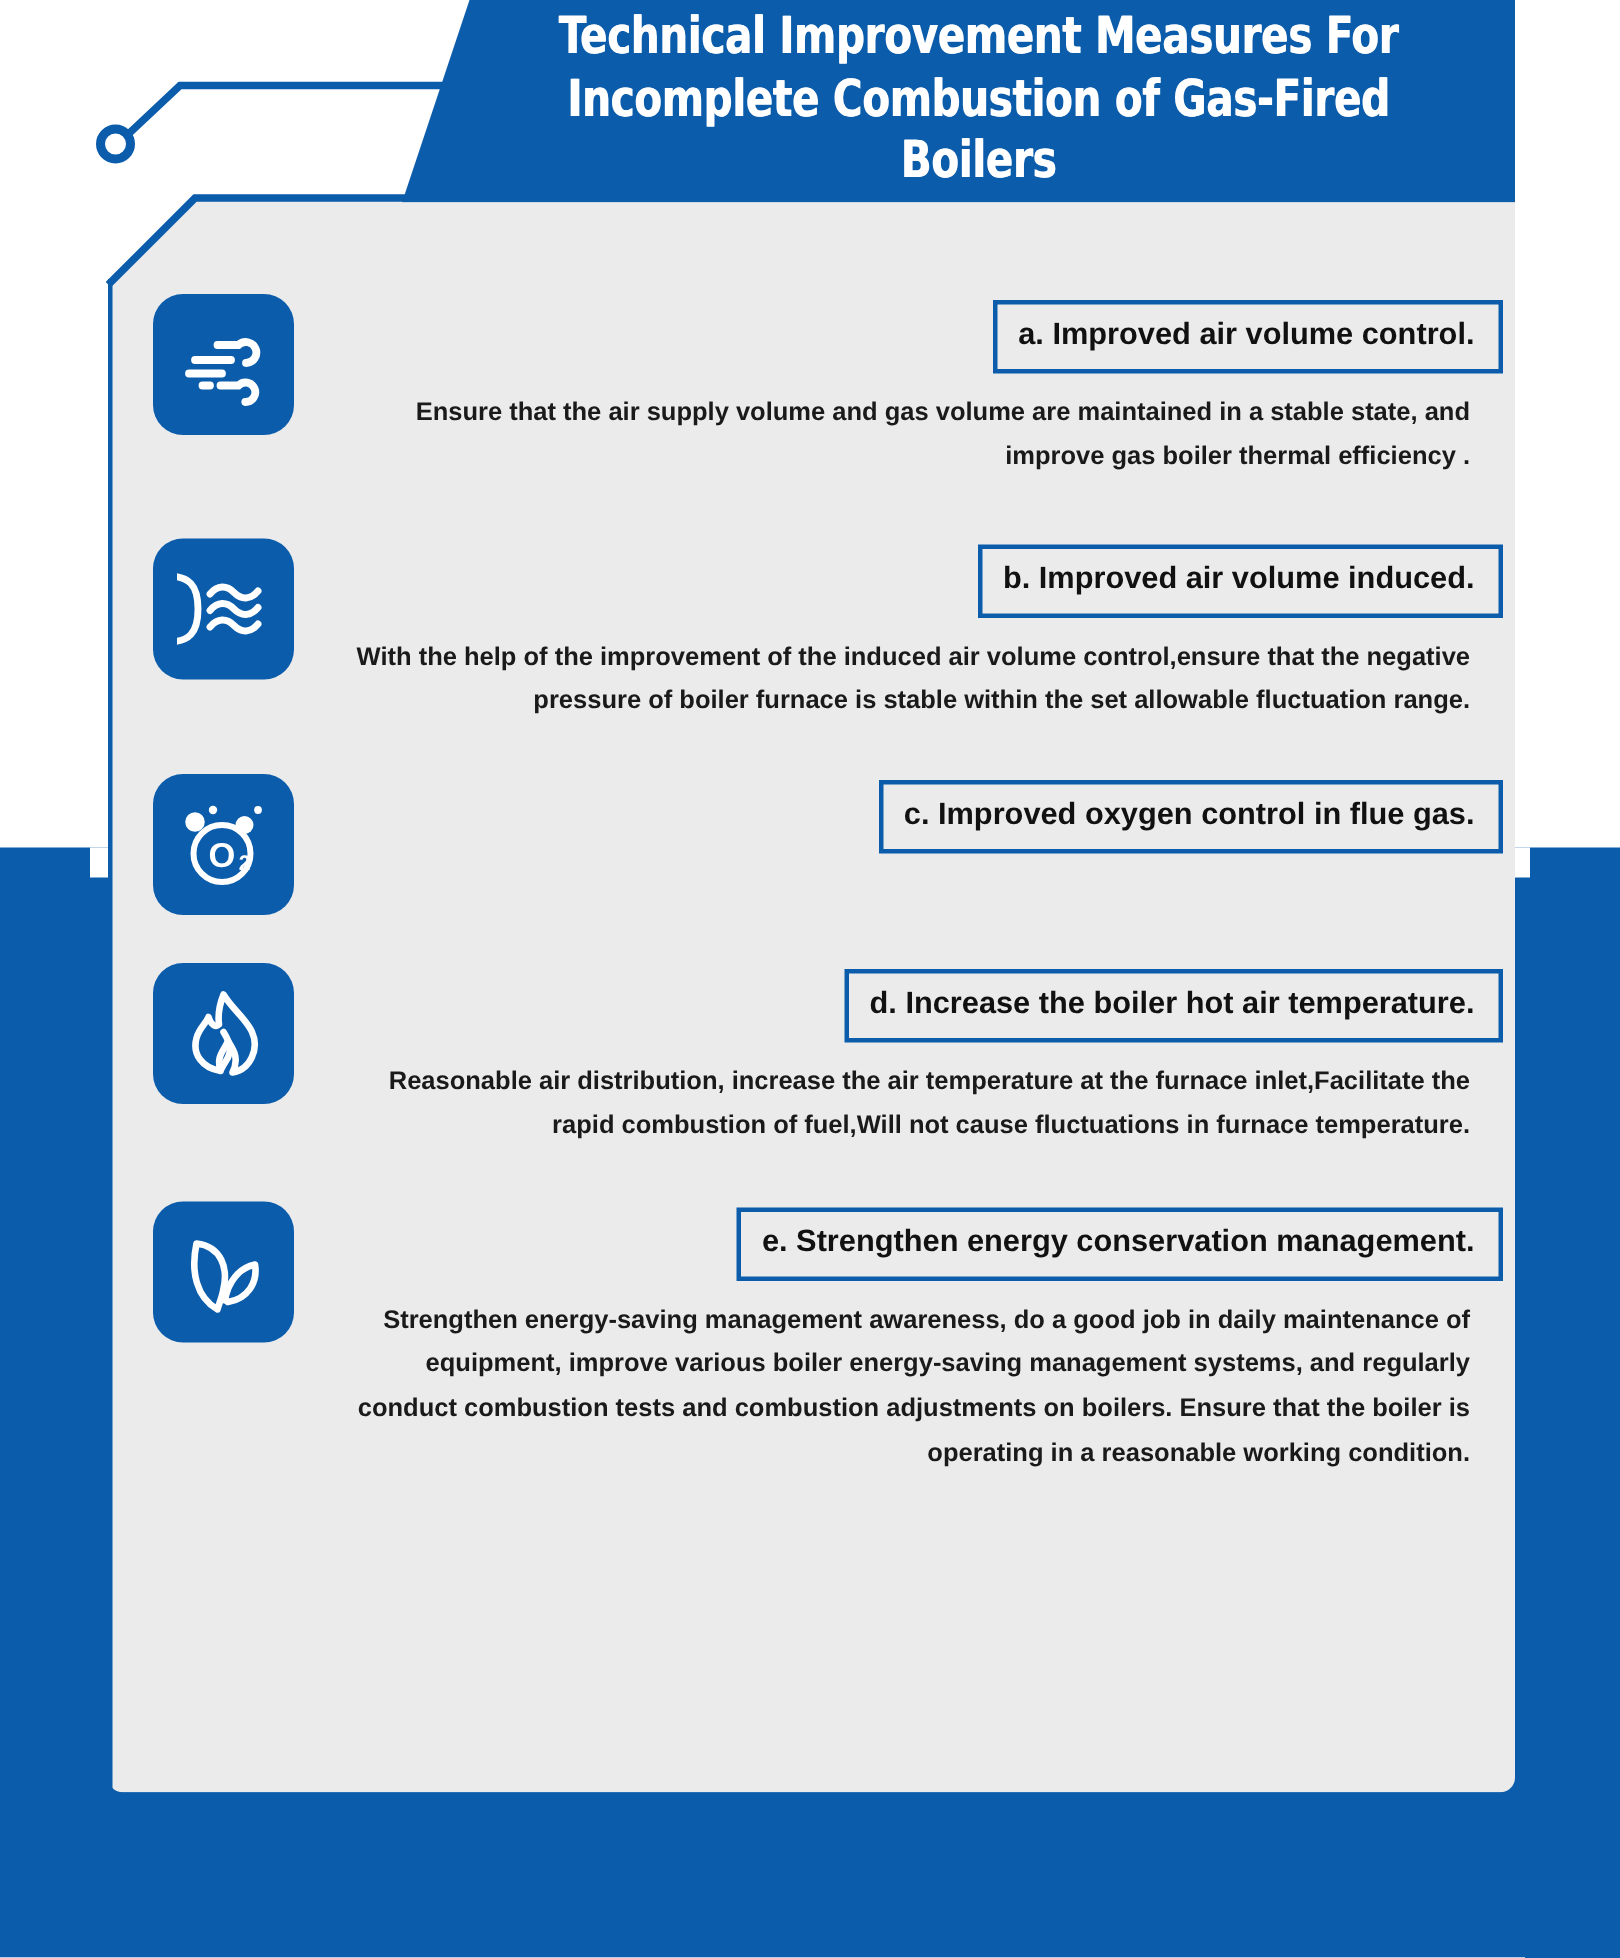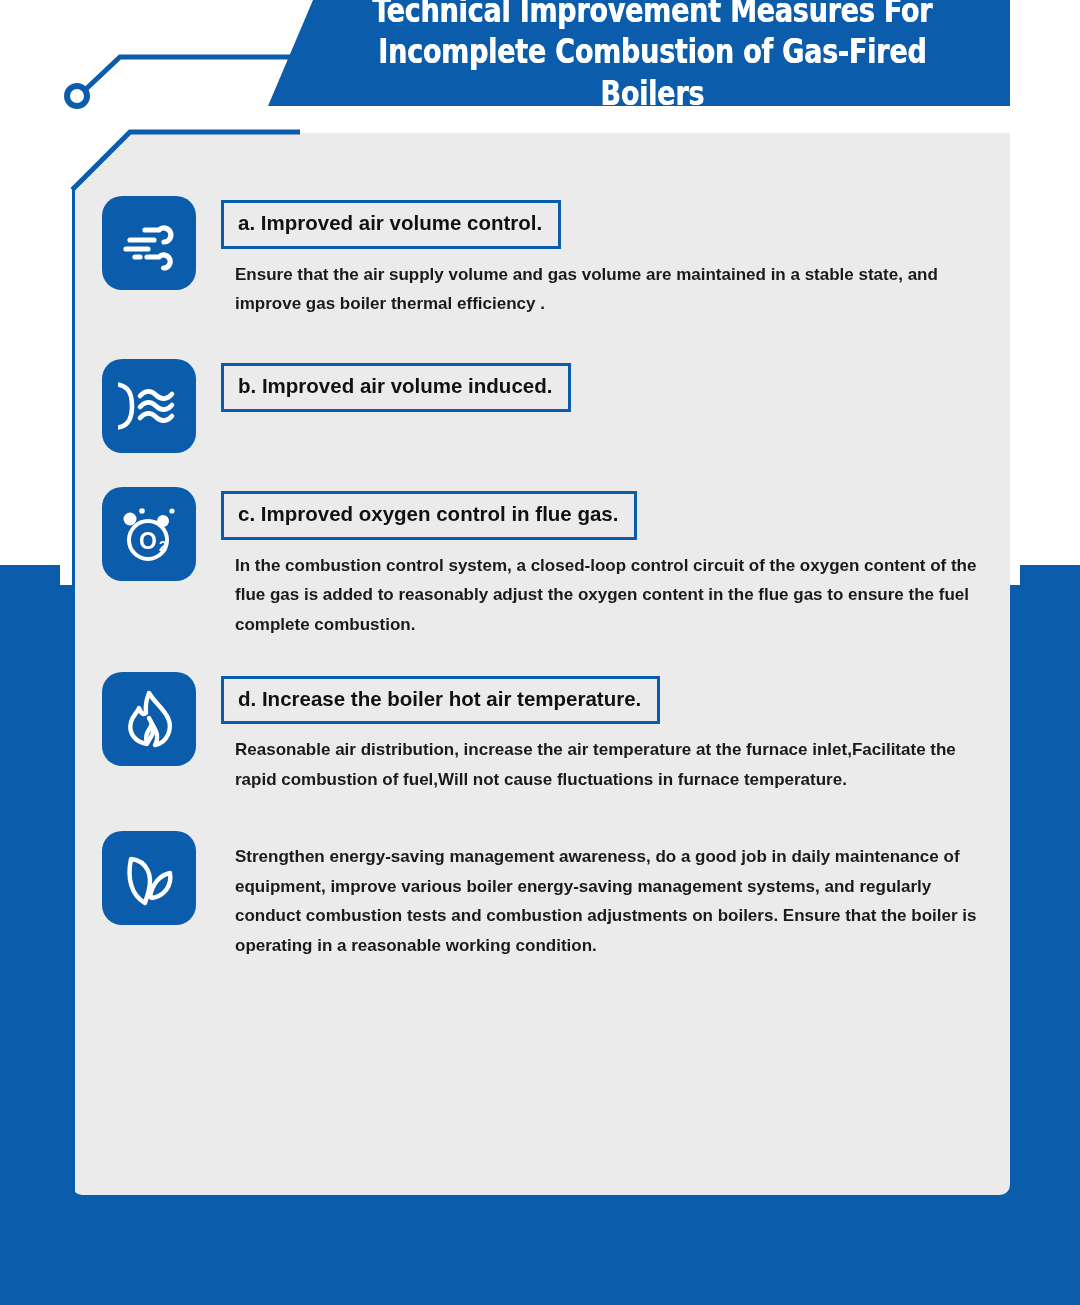--- a/index.html
+++ b/index.html
@@ -66,21 +66,21 @@
     background: #0B5CAB;
     z-index: 5;
   }
 
   
   #title-banner {
     position: absolute;
     left: 268px;
     top: 0;
     width: 742px;
-    height: 106px;
+    height: 135px;
     background: #0B5CAB;
     z-index: 7;
     -webkit-clip-path: polygon(45px 0, 100% 0, 100% 100%, 0 100%);
     clip-path: polygon(45px 0, 100% 0, 100% 100%, 0 100%);
     display: flex;
     align-items: center;
     justify-content: center;
   }
   #title-text {
     color: #ffffff;
@@ -98,20 +98,21 @@
     text-shadow: 0.6px 0 0 #ffffff;
   }
 
   
   #items {
     position: absolute;
     left: 102px;
     top: 196px;
     width: 900px;
     z-index: 8;
+    text-align: right;
   }
   .item {
     position: relative;
     display: flex;
     align-items: flex-start;
   }
   .icon-tile {
     flex: 0 0 auto;
     width: 94px;
     height: 94px;
@@ -211,40 +212,40 @@
         <path d="M-6 6 C8 6 14 12 14 28 C14 44 8 50 -6 50"></path>
         <path d="M22 18 C27 12 33 12 38 17 C43 22 49 22 54 16"></path>
         <path d="M22 29 C27 23 33 23 38 28 C43 33 49 33 54 27"></path>
         <path d="M22 40 C27 34 33 34 38 39 C43 44 49 44 54 38"></path>
       </svg>
     </div>
     <div class="item-body">
       <div class="heading-box">
         <div class="heading-text">b. Improved air volume induced.</div>
       </div>
+      <div class="body-text">With the help of the improvement of the induced air volume control,ensure that the negative pressure of boiler furnace is stable within the set allowable fluctuation range.</div>
     </div>
   </div>
 
   <div class="item item-c">
     <div class="icon-tile">
       <svg width="58" height="58" viewBox="0 0 58 58" fill="none" stroke="#ffffff" stroke-width="4">
         <circle cx="28" cy="35" r="19"></circle>
         <circle cx="10" cy="14" r="6.5" fill="#ffffff" stroke="none"></circle>
         <circle cx="43" cy="16" r="6" fill="#ffffff" stroke="none"></circle>
         <circle cx="22" cy="6" r="2.8" fill="#ffffff" stroke="none"></circle>
         <circle cx="52" cy="6" r="2.6" fill="#ffffff" stroke="none"></circle>
         <text x="28" y="44" fill="#ffffff" stroke="none" font-size="23" font-weight="bold" font-family="Liberation Sans, sans-serif" text-anchor="middle">O</text>
         <text x="43" y="46" fill="#ffffff" stroke="none" font-size="14" font-weight="bold" font-family="Liberation Sans, sans-serif" text-anchor="middle">2</text>
       </svg>
     </div>
     <div class="item-body">
       <div class="heading-box">
         <div class="heading-text">c. Improved oxygen control in flue gas.</div>
       </div>
-      <div class="body-text">In the combustion control system, a closed-loop control circuit of the oxygen content of the flue gas is added to reasonably adjust the oxygen content in the flue gas to ensure the fuel complete combustion.</div>
     </div>
   </div>
 
   <div class="item item-d">
     <div class="icon-tile">
       <svg width="54" height="58" viewBox="0 0 54 58" fill="none" stroke="#ffffff" stroke-width="4.4" stroke-linecap="round" stroke-linejoin="round">
         <path d="M27 3 C33 13 42 19 46 28 C51 39 45 53 33 55 C38 45 33 39 30 34
                  C27 41 22 44 25 54 C13 52 6 43 9 32 C11 25 15 23 17 18
                  C19 24 22 25 24 23 C23 15 25 8 27 3 Z"></path>
         <path d="M27 28 C30 33 32 37 31 42 C30 47 27 49 26 52"></path>
@@ -259,17 +260,20 @@
   </div>
 
   <div class="item item-e">
     <div class="icon-tile">
       <svg width="56" height="56" viewBox="0 0 56 56" fill="none" stroke="#ffffff" stroke-width="4.4" stroke-linecap="round" stroke-linejoin="round">
         <path d="M24 53 C10 45 6 28 10 9 C27 11 31 26 28 39 C27 45 25 49 24 53 Z"></path>
         <path d="M29 47 C31 34 39 25 49 23 C51 35 44 46 31 48"></path>
       </svg>
     </div>
     <div class="item-body">
+      <div class="heading-box">
+        <div class="heading-text">e. Strengthen energy conservation management.</div>
+      </div>
       <div class="body-text">Strengthen energy-saving management awareness, do a good job in daily maintenance of equipment, improve various boiler energy-saving management systems, and regularly conduct combustion tests and combustion adjustments on boilers. Ensure that the boiler is operating in a reasonable working condition.</div>
     </div>
   </div>
 
 </div>
 
 </body></html>

